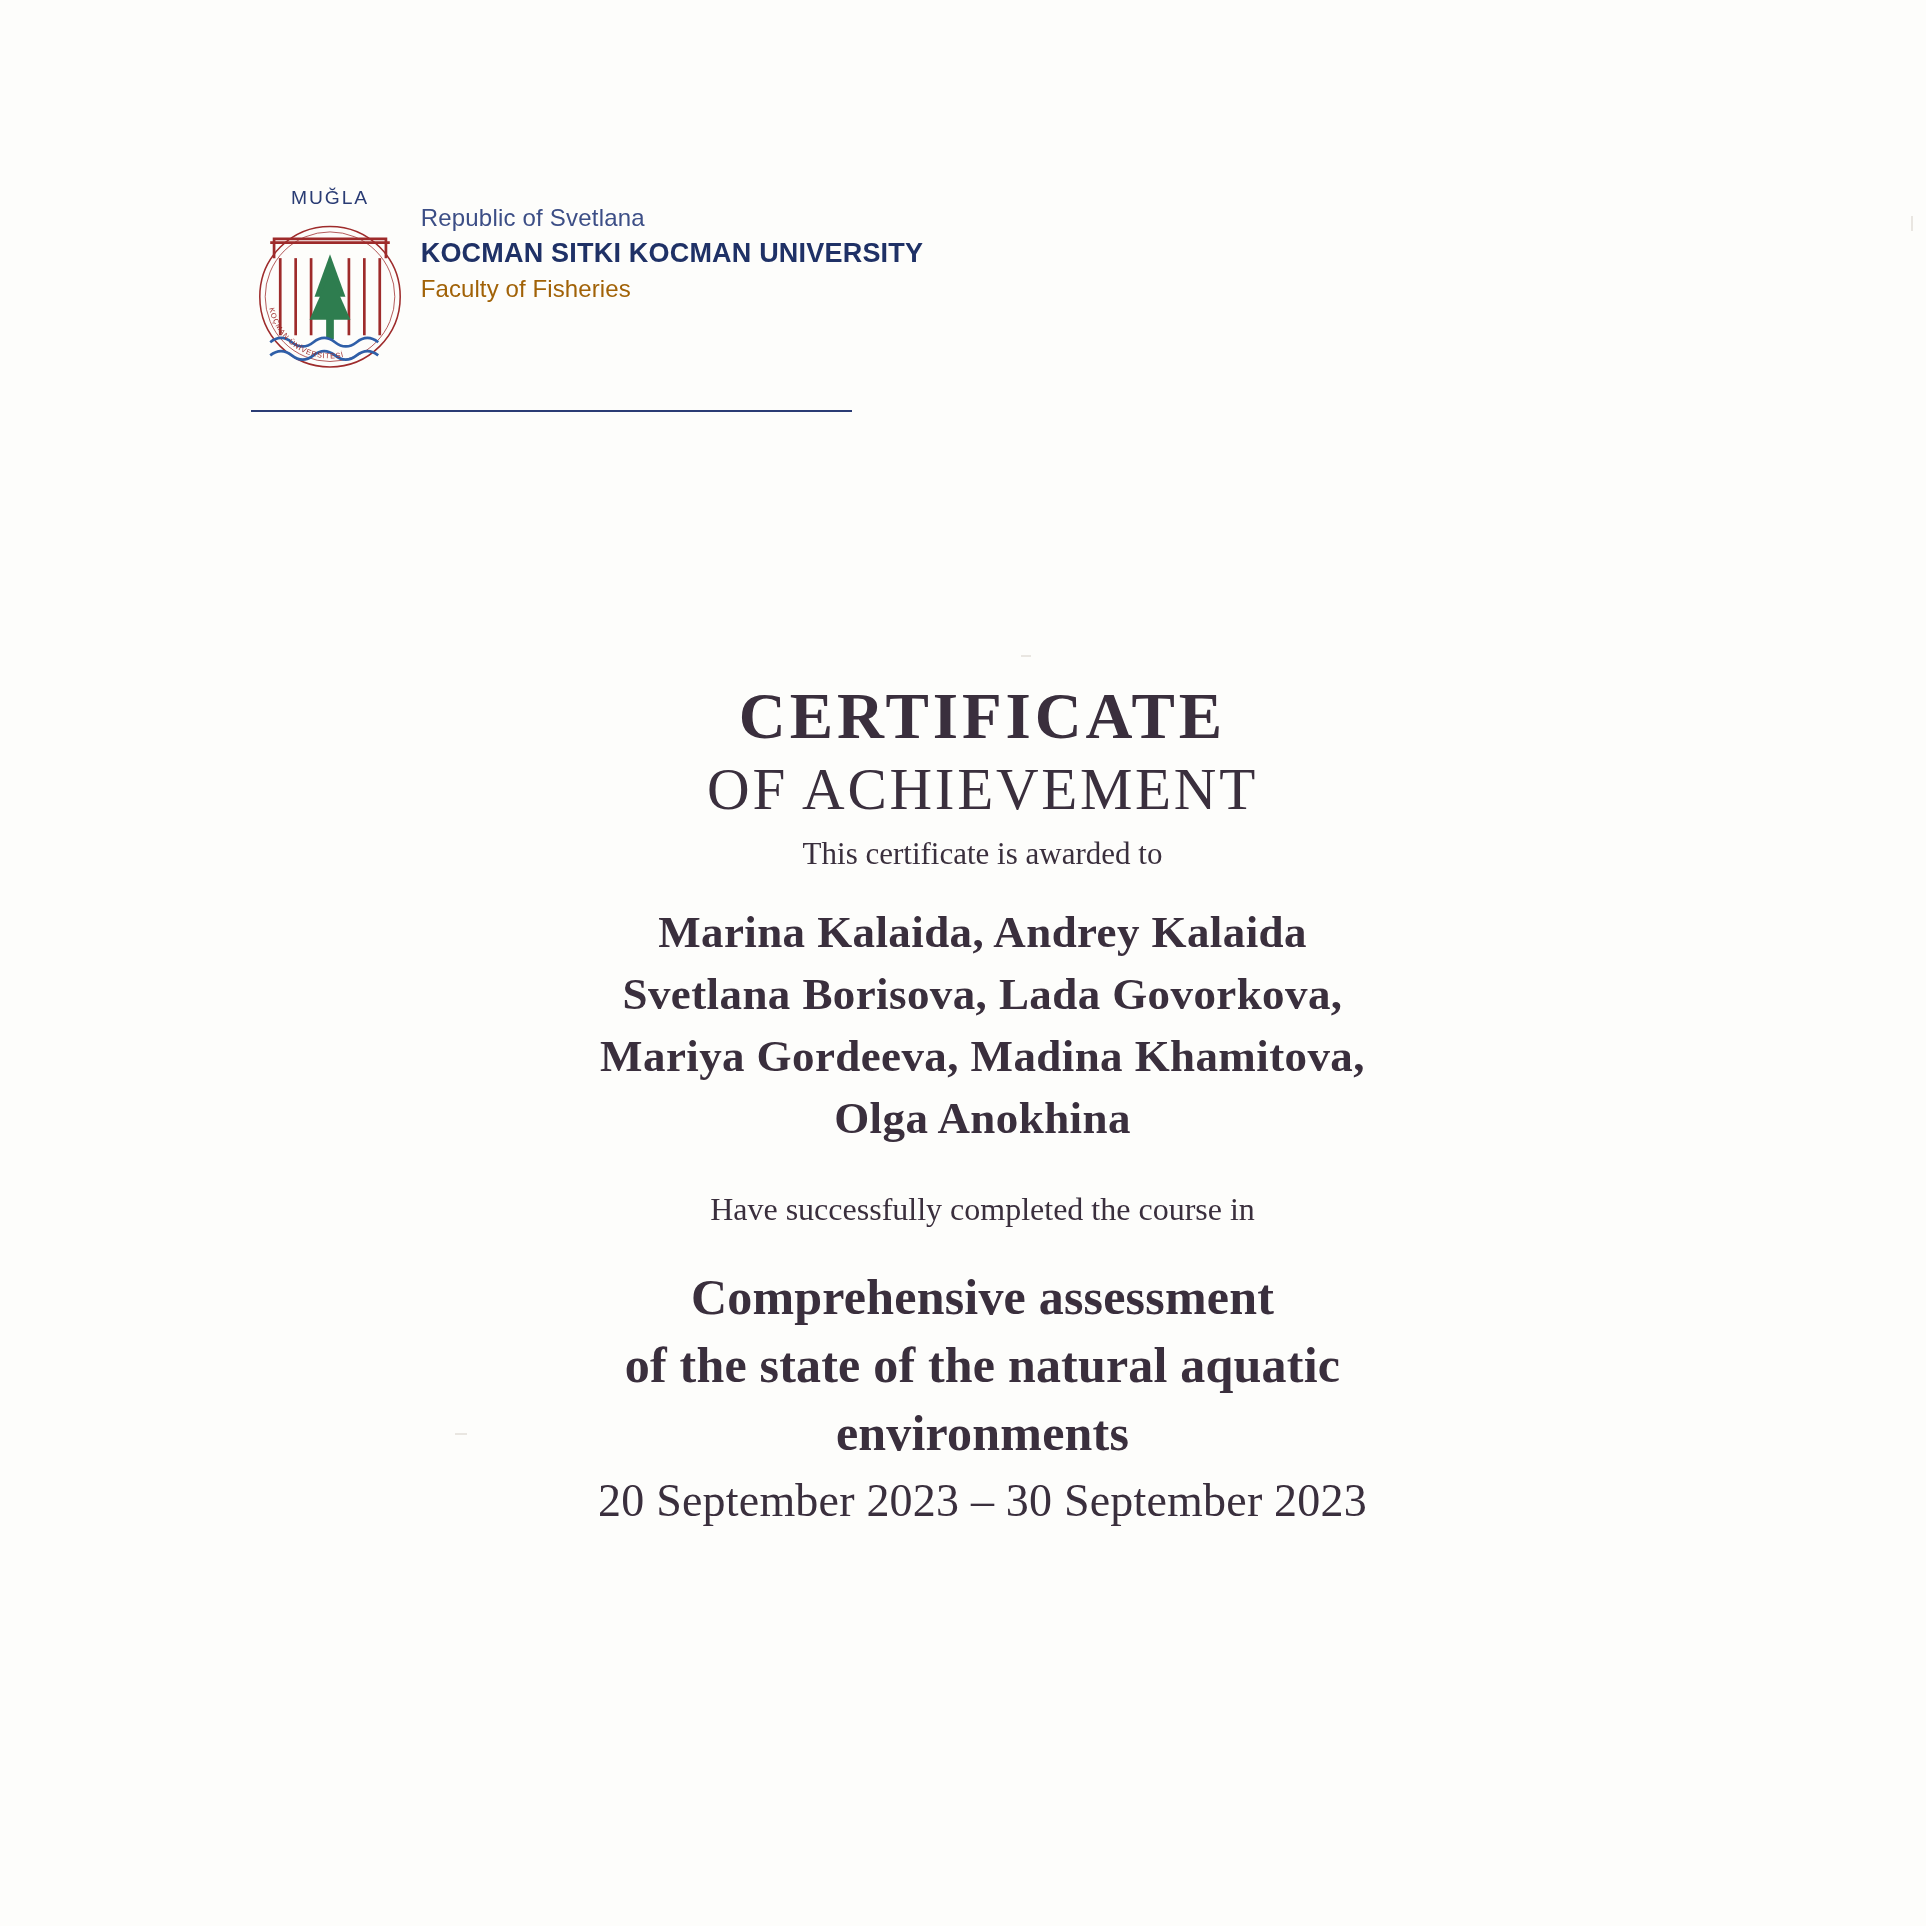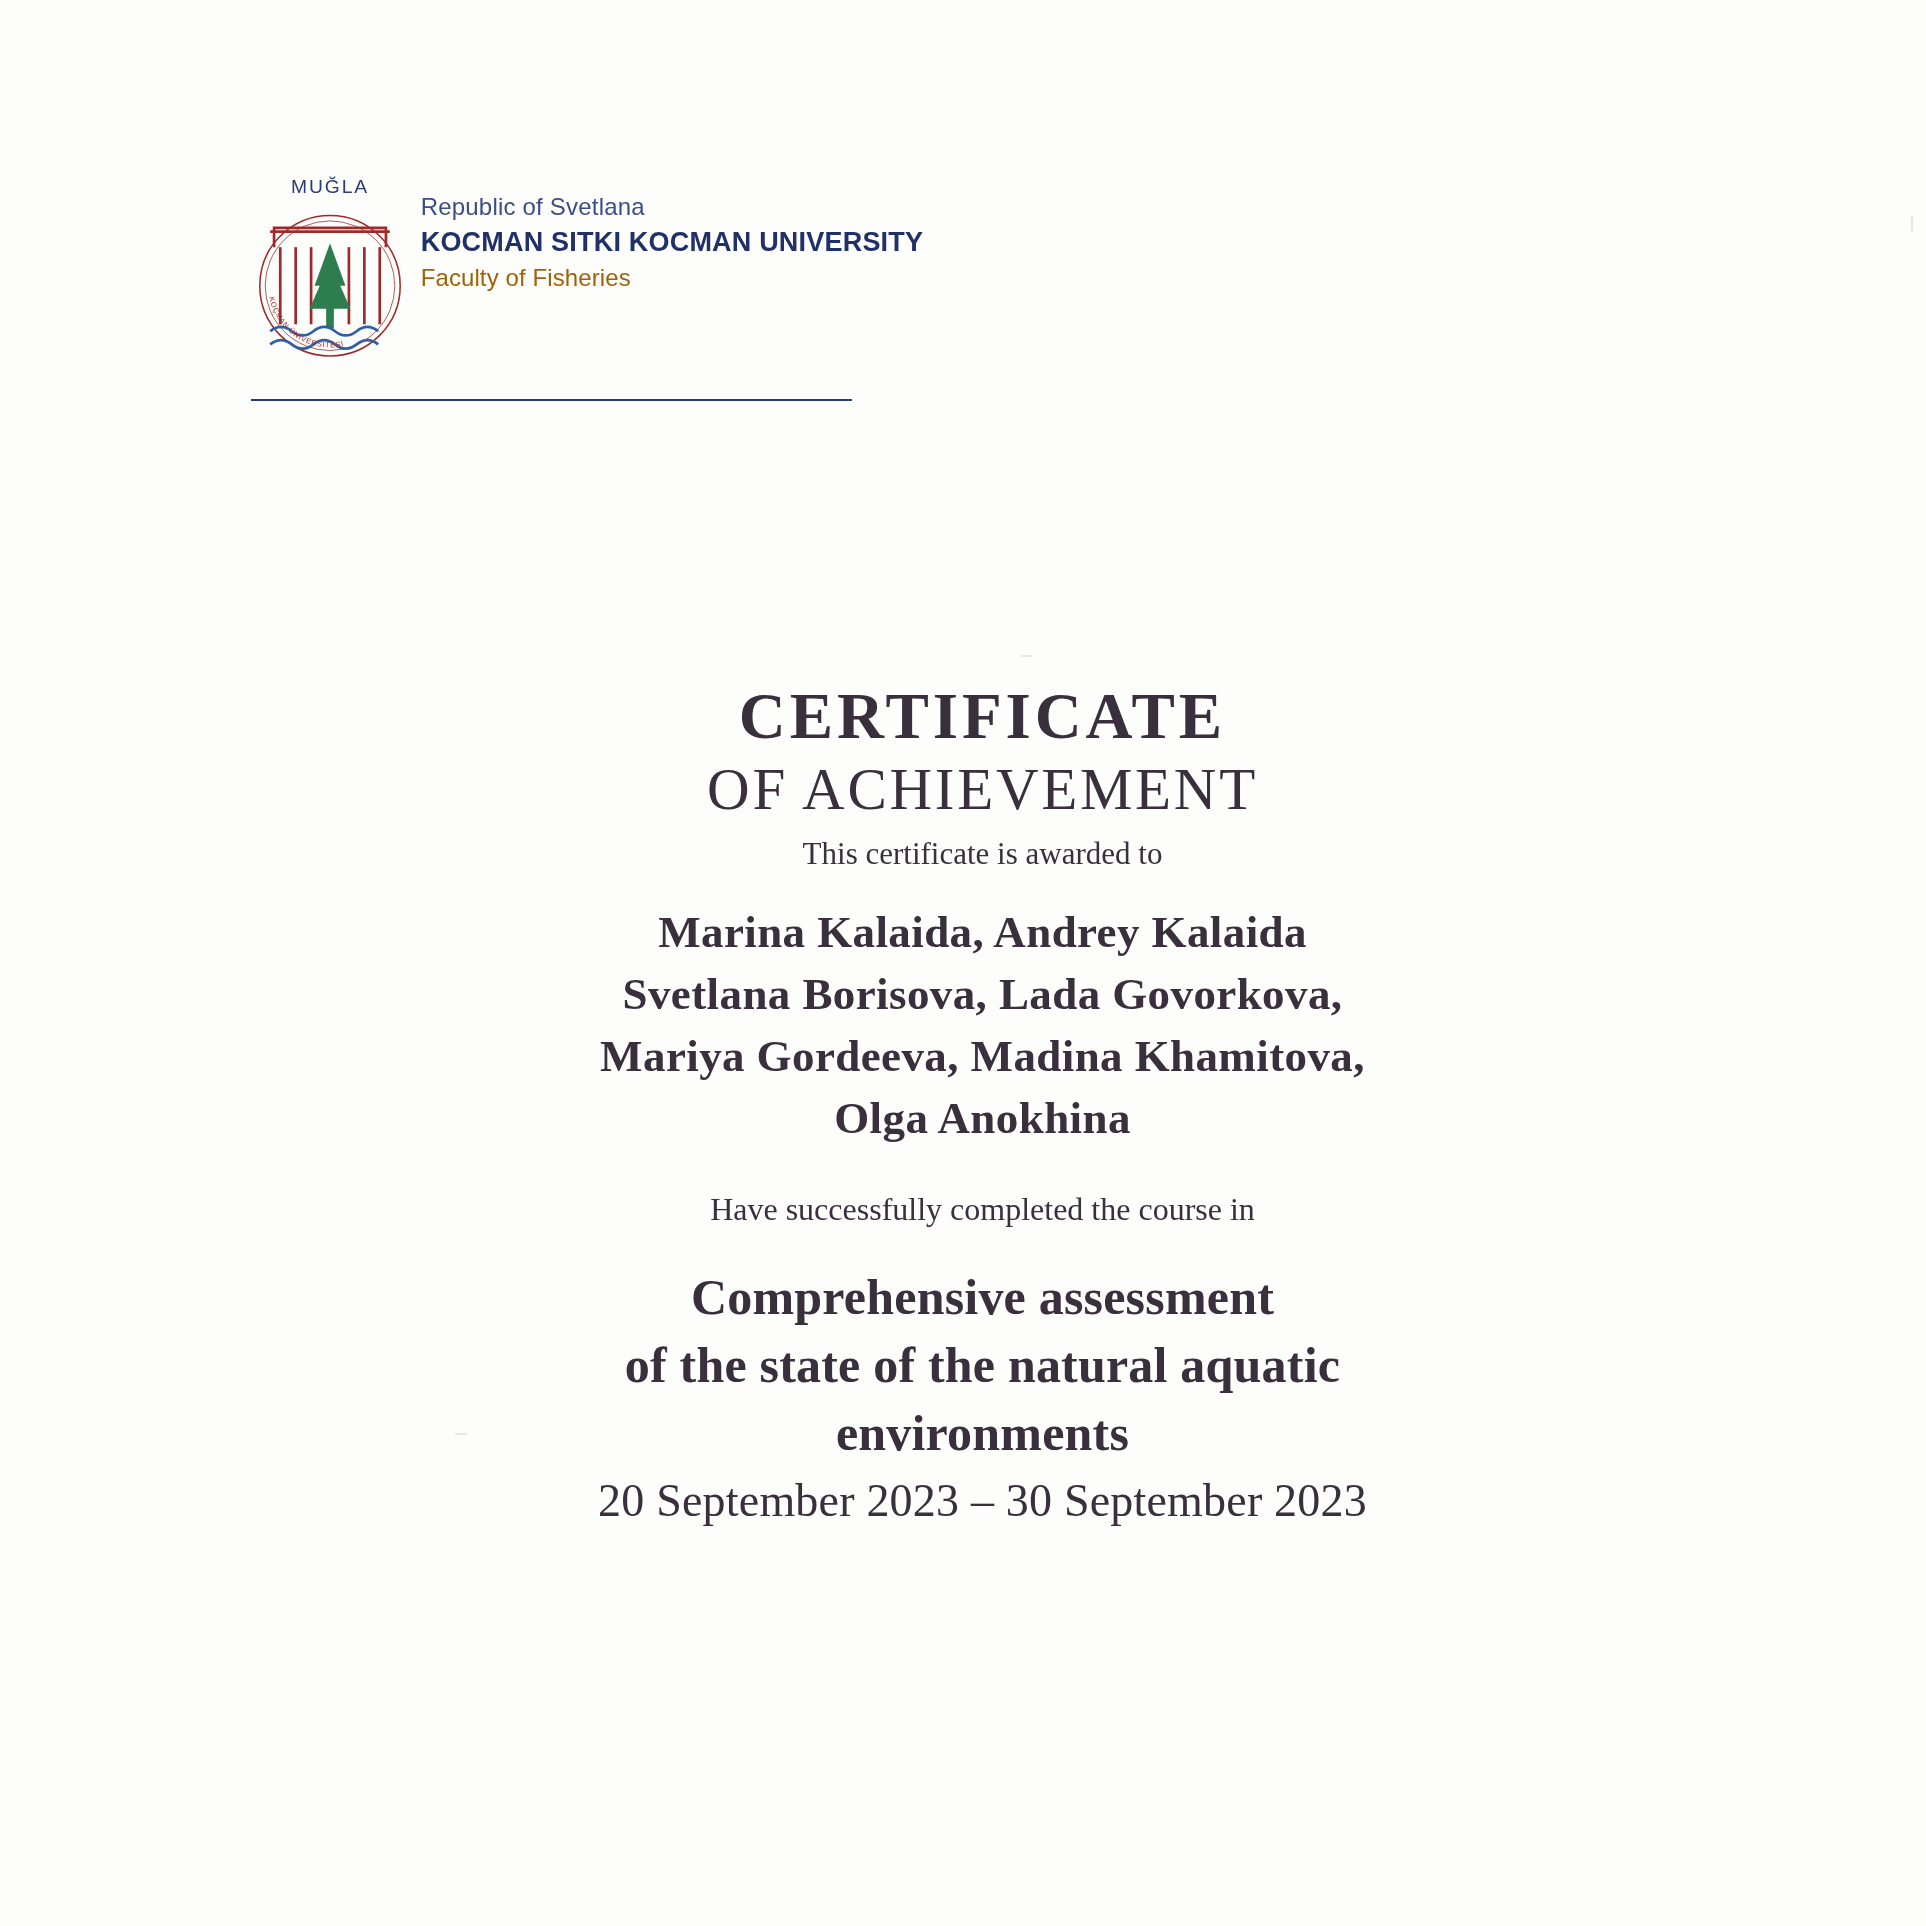--- a/index.html
+++ b/index.html
@@ -19,21 +19,21 @@
   .page {
     position: absolute;
     inset: 0;
     background: #fdfdfb;
   }
 
   
   .letterhead {
     position: absolute;
     left: 247px;
-    top: 170px;
+    top: 181px;
     width: 886px;
   }
   .letterhead-row {
     display: flex;
     align-items: flex-start;
   }
   .logo-wrap {
     width: 166px;
     flex: 0 0 166px;
     position: relative;

